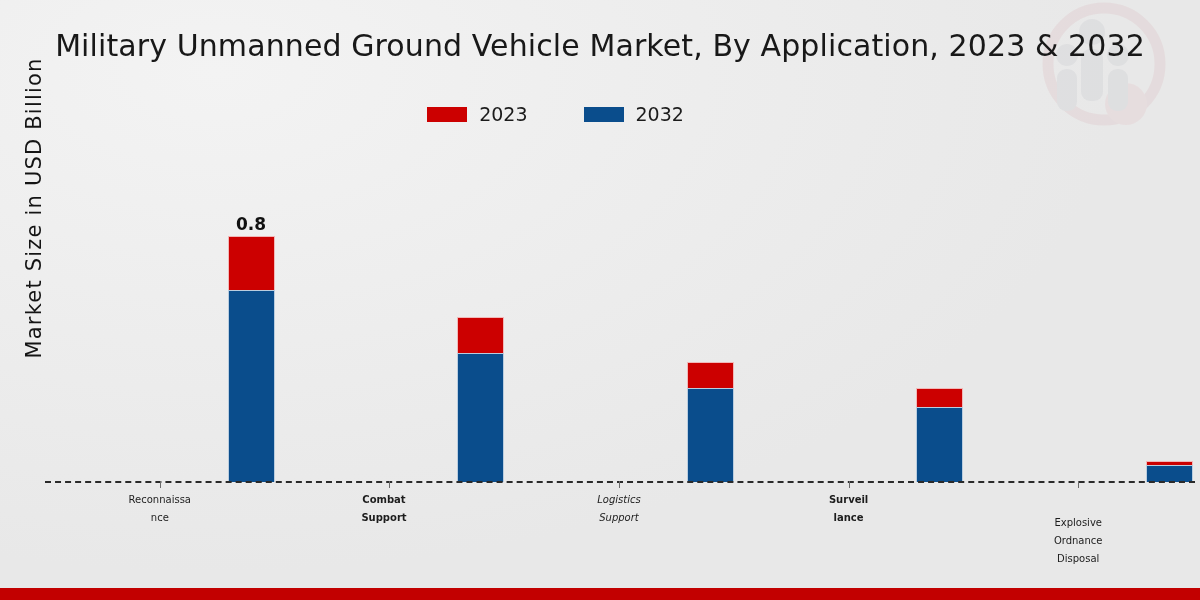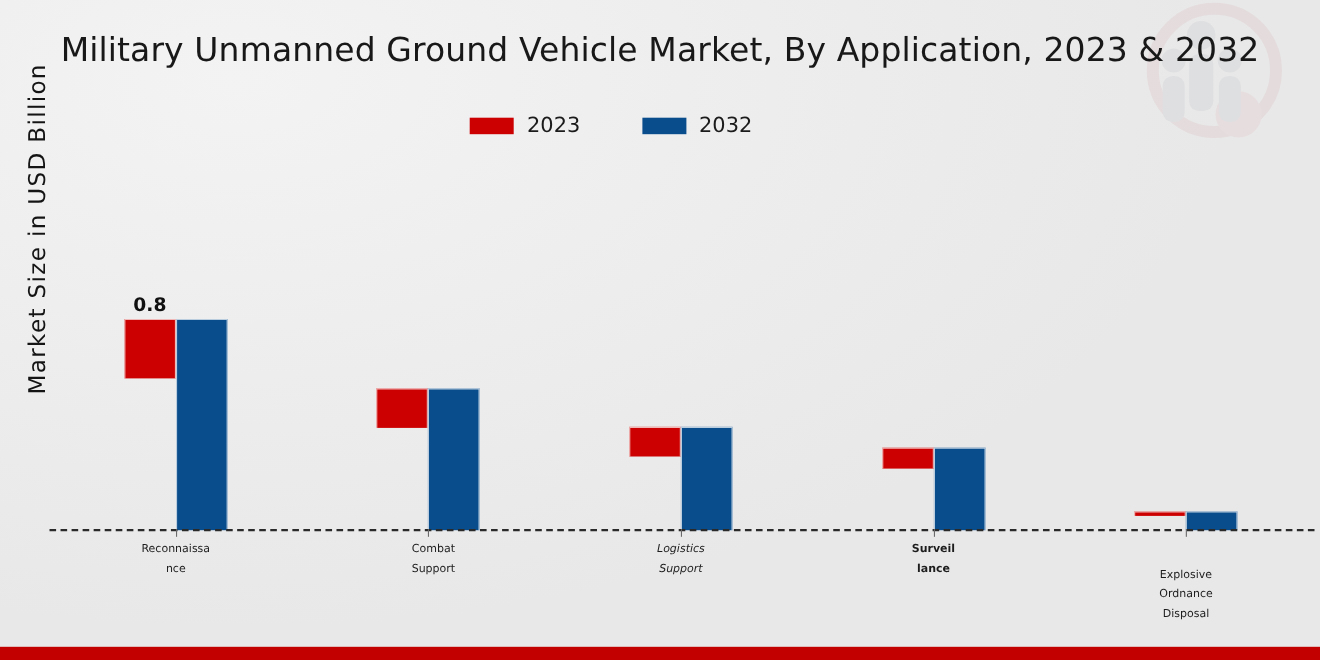--- a/index.html
+++ b/index.html
@@ -105,21 +105,23 @@
     top: 481px;
     width: 1150px;
     height: 0;
     border-top: 2px dashed #2a2a2a;
   }
 
   .group {
     position: absolute;
     bottom: 0;
     display: flex;
+    align-items: flex-end;
     justify-content: center;
+    flex-direction: column;
   }
 
   .bar {
     position: relative;
     width: 47px;
     box-sizing: border-box;
     border: 1px solid rgba(255,255,255,0.72);
     border-bottom: none;
   }
 
@@ -220,21 +222,21 @@
         <div class="bar" style="background: rgb(10, 77, 140); height: 16.875px;"></div>
       </div>
     </div>
 
   <div id="baseline"></div>
 
   <div id="axis-decor">
       <div class="tick" style="left: 159.8px;"></div>
       <div class="cat-label" style="left: 84.8px;">Reconnaissa<br>nce</div>
       <div class="tick" style="left: 389.4px;"></div>
-      <div class="cat-label" style="left: 319px;">Combat<br>Support</div>
+      <div class="cat-label" style="left: 309px; font-weight: bold;">Combat<br>Support</div>
       <div class="tick" style="left: 619px;"></div>
       <div class="cat-label" style="left: 544px; font-style: italic;">Logistics<br>Support</div>
       <div class="tick" style="left: 848.6px;"></div>
       <div class="cat-label" style="left: 773.6px; font-weight: bold;">Surveil<br>lance</div>
       <div class="tick" style="left: 1078.2px;"></div>
       <div class="cat-label" style="left: 1003.2px; margin-top: 23px;">Explosive<br>Ordnance<br>Disposal</div>
     </div>
 
   <div id="footer-bar"></div>
 </div>

